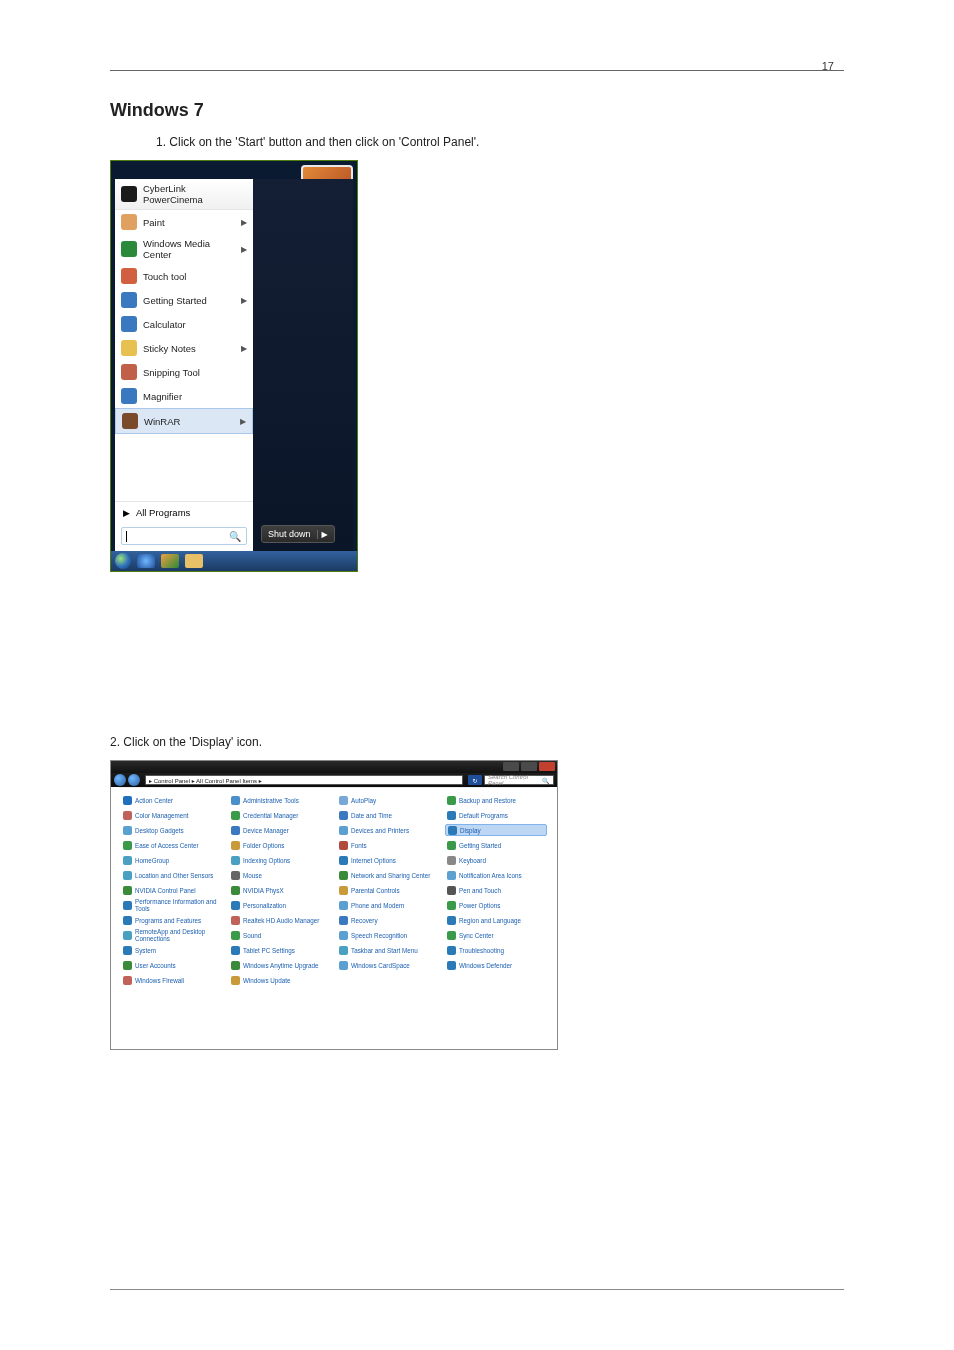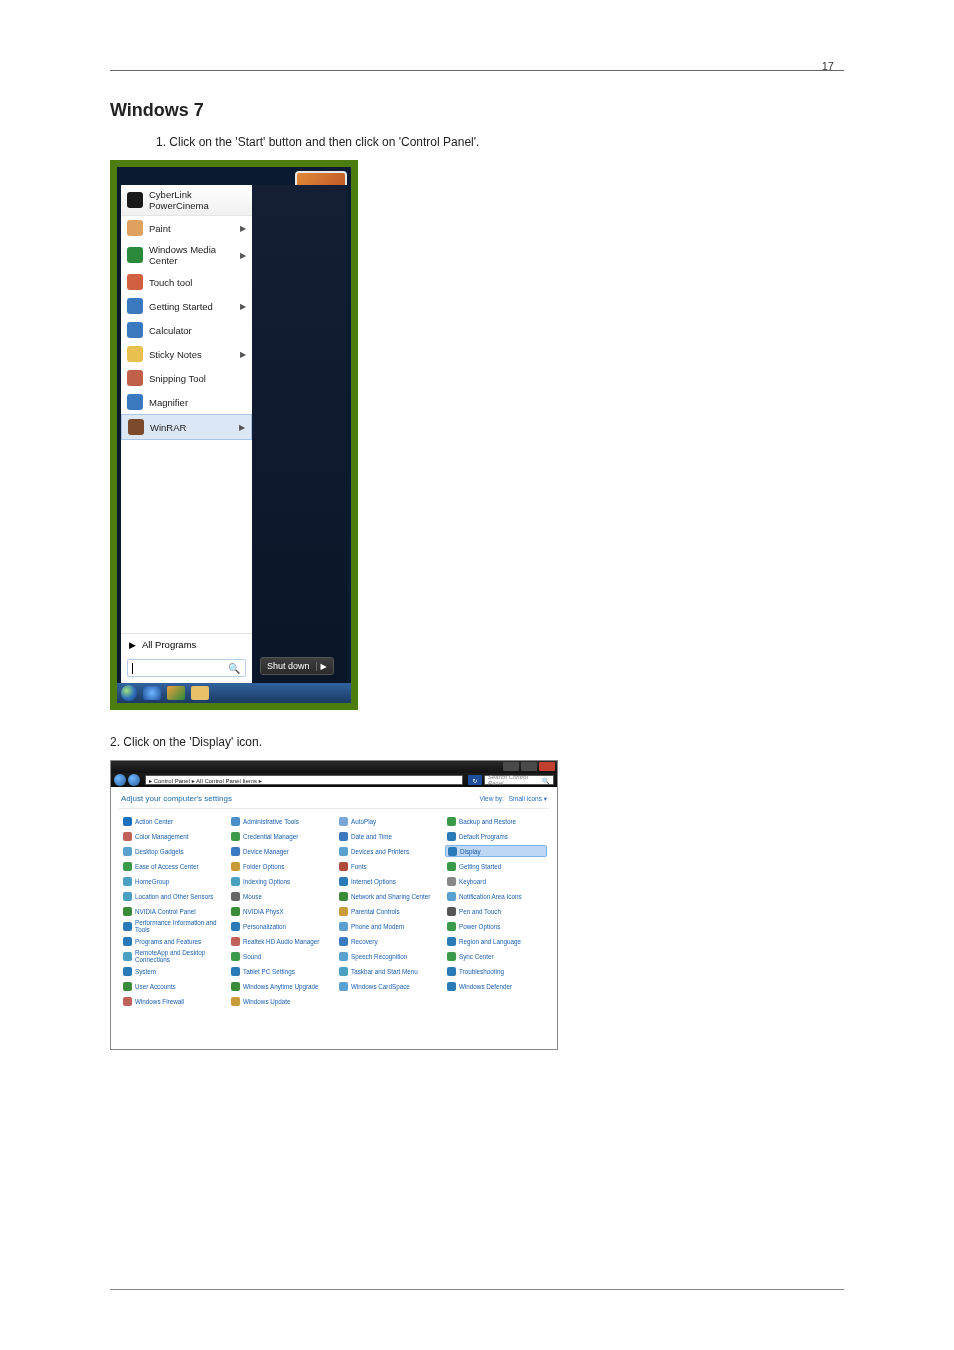--- a/index.html
+++ b/index.html
@@ -36,23 +36,23 @@
     font-size: 12px;
     color: #222;
   }
   .instr-1 { top: 135px; margin-left: 46px; }
   .instr-2 { top: 735px; }
 
   
   .screenshot1 {
     position: absolute;
     left: 110px; top: 160px;
-    width: 248px; height: 550px;
+    width: 248px; height: 412px;
     background: #0a1a30;
-    border: 7px solid #4d7c0f;
+    border: 1px solid #4d7c0f;
   }
   .user-tile {
     position: absolute;
     right: 4px; top: 4px;
     width: 52px; height: 42px;
     background: linear-gradient(135deg,#e18a3a,#b0471e);
     border: 2px solid #e8e8e8;
     border-radius: 4px;
   }
   .start-panel {
@@ -380,27 +380,20 @@
     <div class="nav-fwd"></div>
     <div class="addr">
       <span>▸ Control Panel ▸ All Control Panel Items ▸</span>
     </div>
     <div class="addr-refresh">↻</div>
     <div class="cp-search">
       <span>Search Control Panel</span>
       <span style="margin-left:auto;color:#4a77c4;font-style:normal;">🔍</span>
     </div>
   </div>
-  <div class="cp-header">
-    <span>Adjust your computer's settings</span>
-    <span class="viewby">
-      <span>View by:</span>
-      <span style="margin-left:3px;">Small icons ▾</span>
-    </span>
-  </div>
   <div class="cp-hr"></div>
   <div class="cp-grid" id="cp-grid">
       <div class="cp-item">
         <div class="cp-ico" style="background: rgb(31, 111, 191);"></div>
         <span>Action Center</span>
       </div>
       <div class="cp-item">
         <div class="cp-ico" style="background: rgb(74, 143, 201);"></div>
         <span>Administrative Tools</span>
       </div>

